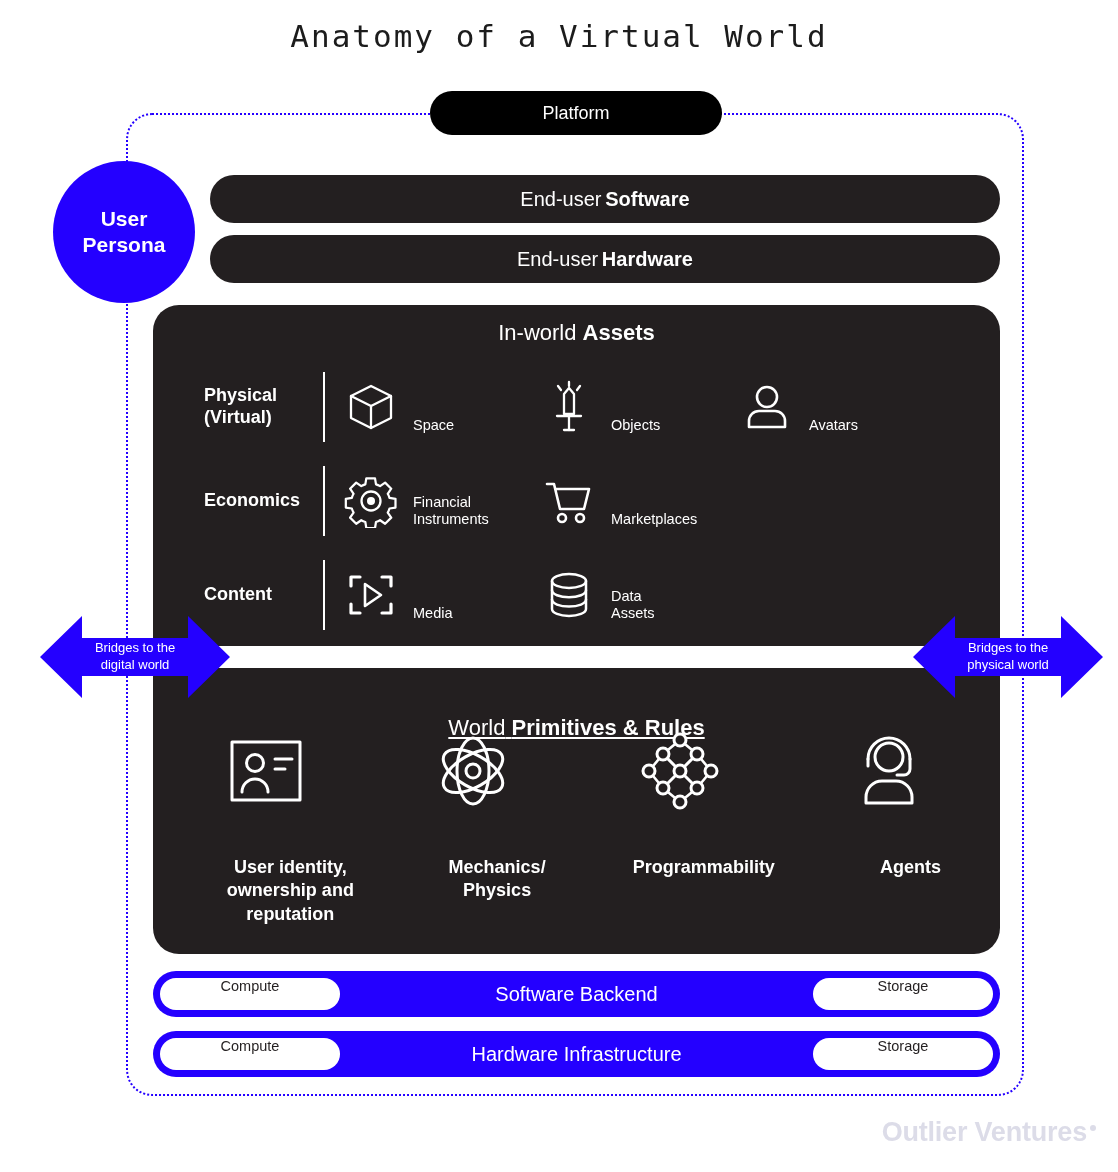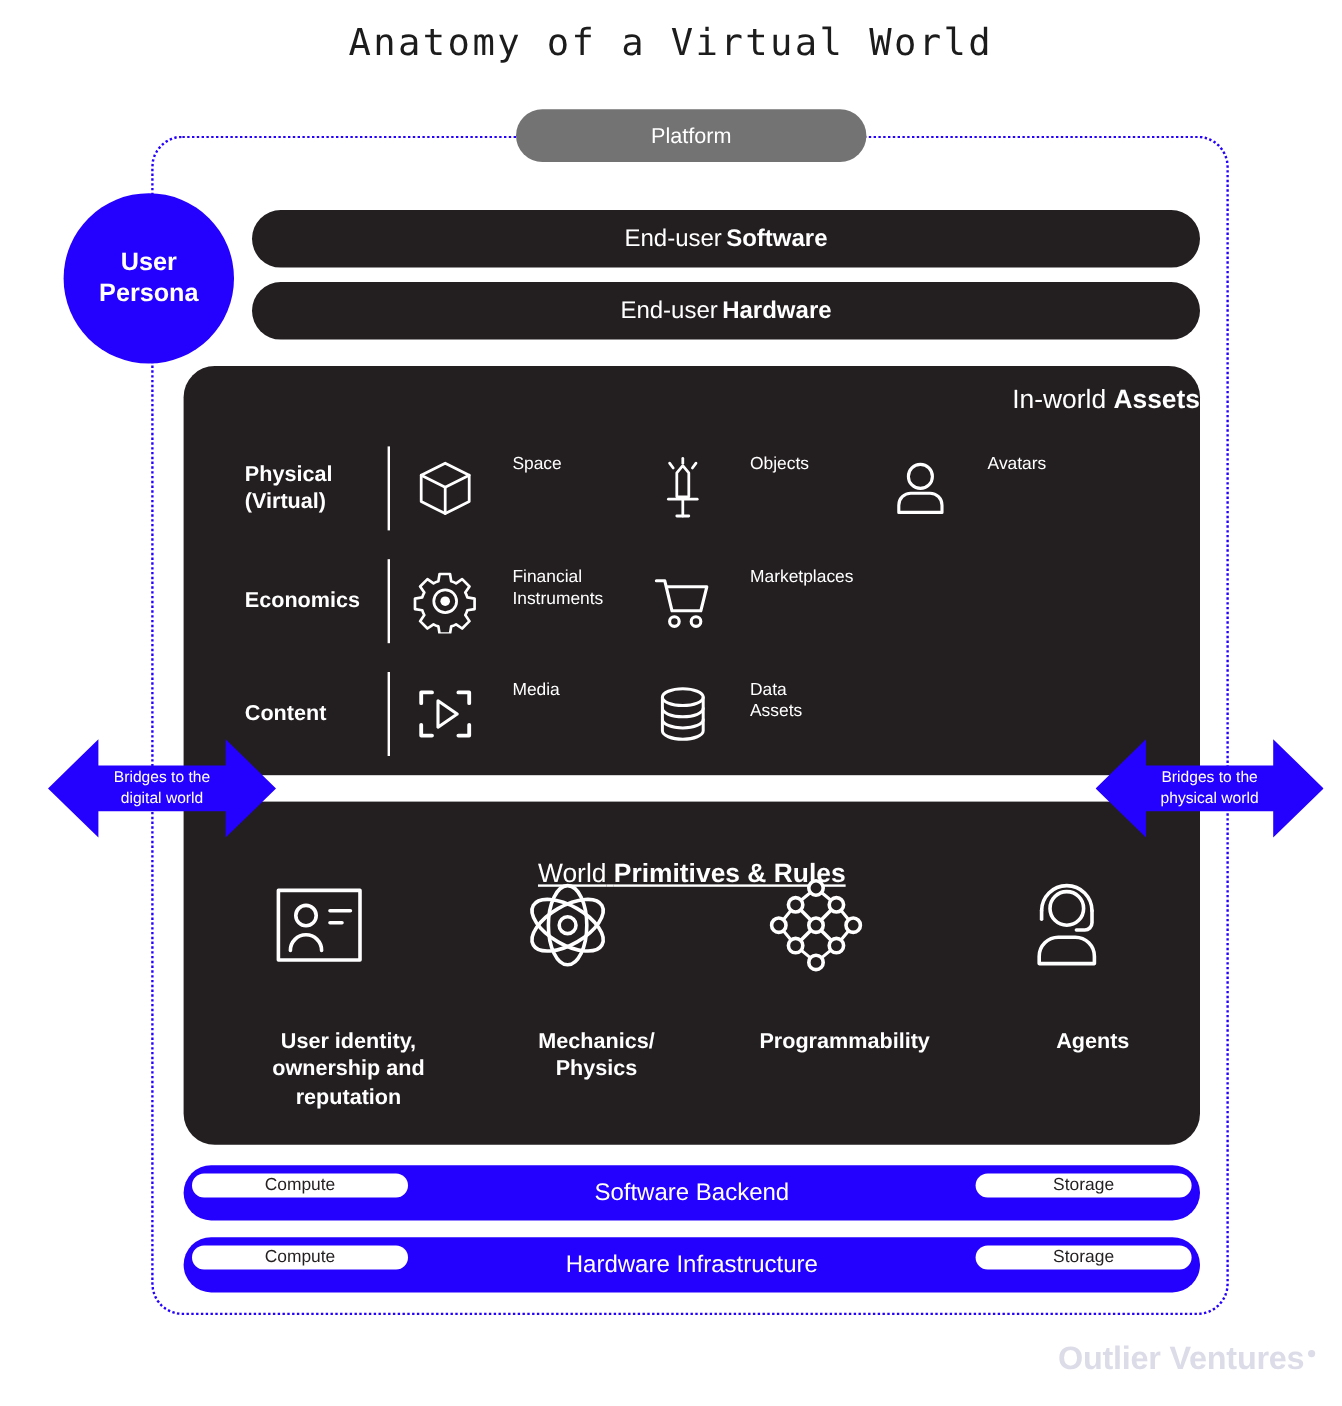--- a/index.html
+++ b/index.html
@@ -41,21 +41,21 @@
     box-sizing: border-box;
   }
 
   
   #platform-pill {
     position: absolute;
     left: 430px;
     top: 91px;
     width: 292px;
     height: 44px;
-    background: #737373;
+    background: #000000;
     border-radius: 22px;
     color: #ffffff;
     font-size: 18px;
     display: flex;
     align-items: center;
     justify-content: center;
     z-index: 6;
   }
 
   
@@ -122,21 +122,21 @@
   .panel-title {
     position: absolute;
     left: 153px;
     width: 847px;
     text-align: center;
     color: #ffffff;
     font-size: 22px;
     z-index: 4;
   }
   .panel-title b { font-weight: bold; }
-  #assets-title { top: 320px; text-align: right; }
+  #assets-title { top: 320px; }
   #primitives-title { top: 715px; text-decoration: underline; }
 
   
   #assets-grid {
     position: absolute;
     left: 173px;
     top: 360px;
     width: 820px;
     z-index: 4;
   }
@@ -158,22 +158,22 @@
   .row-divider {
     width: 2px;
     height: 70px;
     background: #ffffff;
     margin-right: 18px;
     flex: none;
   }
   .asset-cell {
     width: 198px;
     display: flex;
-    align-items: flex-start;
-    gap: 28px;
+    align-items: flex-end;
+    gap: 14px;
     flex: none;
   }
   .asset-icon {
     width: 56px;
     height: 56px;
     flex: none;
     display: flex;
     align-items: center;
     justify-content: center;
   }
@@ -256,27 +256,26 @@
   #infra-software { top: 971px; }
   #infra-hardware { top: 1031px; }
   .infra-title {
     color: #ffffff;
     font-size: 20px;
   }
   .infra-chip {
     position: absolute;
     top: 7px;
     width: 180px;
-    height: 20px;
+    height: 32px;
     background: #ffffff;
     border-radius: 16px;
     color: #231f20;
     font-size: 14.5px;
     display: flex;
-    align-items: center;
     justify-content: center;
   }
   .chip-left { left: 7px; }
   .chip-right { right: 7px; }
 
   
   #brand-logo {
     position: absolute;
     right: 22px;
     top: 1117px;

